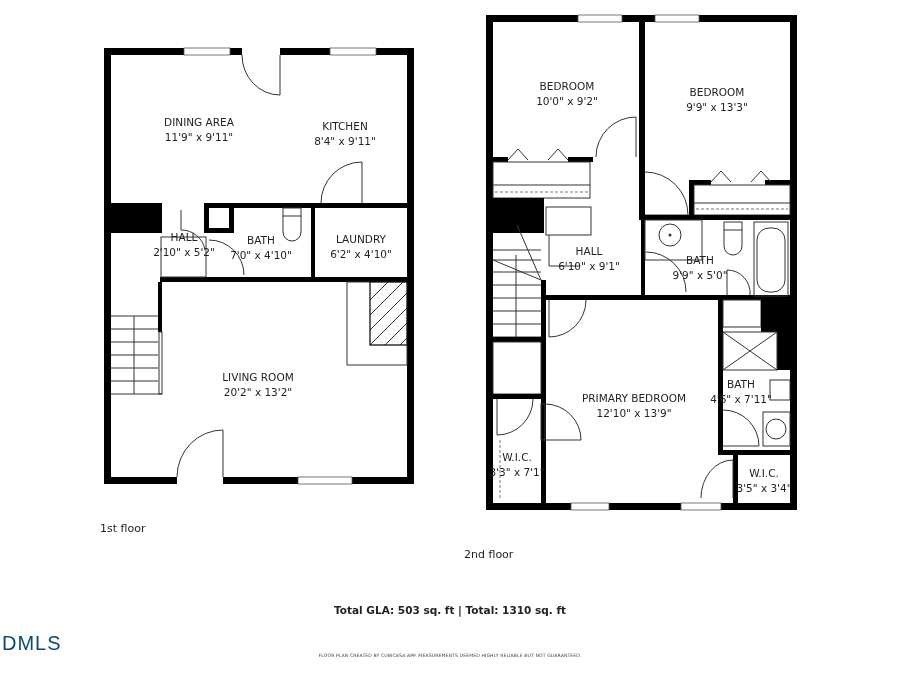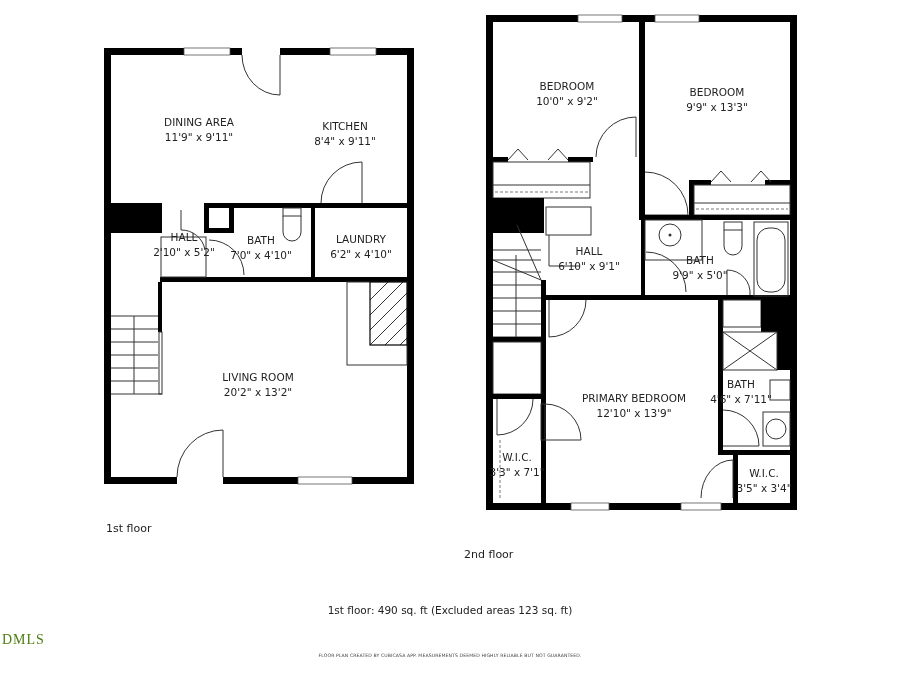--- a/index.html
+++ b/index.html
@@ -7,21 +7,21 @@
   svg.plan { position: absolute; left: 0; top: 0; width: 900px; height: 675px; }
   .wall { fill: #000; }
   .thin { stroke: #333; stroke-width: 1; fill: none; }
   .thin-f { stroke: #333; stroke-width: 1; fill: #fff; }
   .win { fill: #fff; stroke: #555; stroke-width: 0.8; }
   .room-label { font-size: 10.5px; fill: #222; text-anchor: middle; }
   .floor-label { position: absolute; font-size: 11px; color: #222; }
   .summary { position: absolute; left: 250px; width: 400px; text-align: center; font-size: 10.5px; color: #222; }
   .summary .bold { font-weight: bold; }
   .disclaimer { position: absolute; left: 250px; width: 400px; text-align: center; top: 653px; font-size: 4.6px; color: #444; letter-spacing: 0.1px; }
-  .mls { position: absolute; left: 2px; top: 632px; font-size: 14px; color: #4d7c0f; font-family: Liberation Serif, serif; font-weight: 200; letter-spacing: 1px; }
+  .mls { position: absolute; left: 2px; top: 632px; font-size: 20px; color: #0c4a6e; font-family: Liberation Sans, sans-serif; font-weight: 200; letter-spacing: 1px; }
 </style>
 </head>
 <body>
 
 <svg class="plan" viewBox="0 0 900 675" xmlns="http://www.w3.org/2000/svg">
 
   <g>
 
     <rect class="wall" x="104" y="48" width="310" height="7"></rect>
     <rect class="wall" x="104" y="477" width="310" height="7"></rect>
@@ -207,20 +207,20 @@
     <text class="room-label" x="634" y="417">12'10" x 13'9"</text>
     <text class="room-label" x="741" y="388">BATH</text>
     <text class="room-label" x="741" y="403">4'6" x 7'11"</text>
     <text class="room-label" x="517" y="461">W.I.C.</text>
     <text class="room-label" x="517" y="476">3'3" x 7'1"</text>
     <text class="room-label" x="764" y="477">W.I.C.</text>
     <text class="room-label" x="764" y="492">3'5" x 3'4"</text>
   </g>
 </svg>
 
-<div class="floor-label" style="left:106px; top:522px;">1st floor</div>
+<div class="floor-label" style="left:100px; top:522px;">1st floor</div>
 <div class="floor-label" style="left:464px; top:548px;">2nd floor</div>
 
 <div class="summary" style="top:604px;">
-  <div>1st floor: 490 sq. ft (Excluded areas 123 sq. ft)</div>
+  <div class="bold">Total GLA: 503 sq. ft | Total: 1310 sq. ft</div>
 </div>
 <div class="disclaimer">FLOOR PLAN CREATED BY CUBICASA APP. MEASUREMENTS DEEMED HIGHLY RELIABLE BUT NOT GUARANTEED.</div>
 <div class="mls">DMLS</div>
 
 </body></html>

